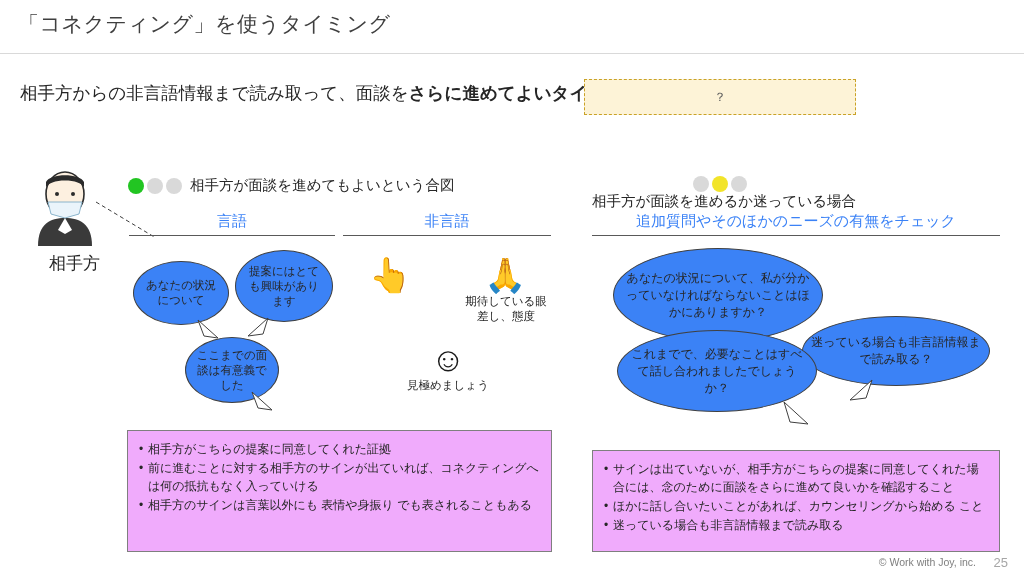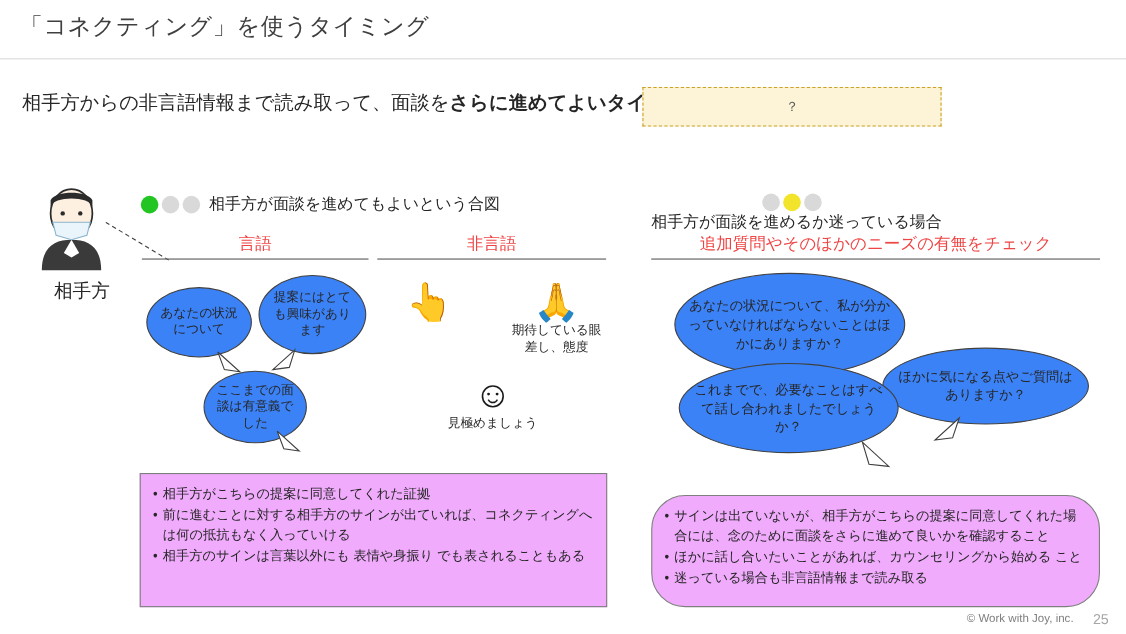--- a/index.html
+++ b/index.html
@@ -112,21 +112,21 @@
     align-items: center;
   }
   #sig-left { left: 128px; top: 176px; }
   #sig-right { left: 592px; top: 176px; flex-direction: column; }
 
   
   .subhead {
     position: absolute;
     font-size: 15px;
     text-align: center;
-    color: #ef4444;
+    color: #3b82f6;
     border-bottom: 1.2px solid #595959;
     padding-bottom: 4px;
   }
   #sub-lang { left: 129px; top: 212px; width: 206px; }
   #sub-nonlang { left: 343px; top: 212px; width: 208px; }
   #sub-right {
     left: 592px; top: 212px; width: 408px;
     border-bottom: 1.2px solid #595959;
   }
   
@@ -165,21 +165,21 @@
     position: absolute;
     border: 1px solid #7f7f7f;
     box-sizing: border-box;
     padding: 9px 11px;
     font-size: 12px;
     line-height: 18px;
     color: #262626;
     background: #f0abfc;
   }
   #box-left { left: 127px; top: 430px; width: 425px; height: 122px; }
-  #box-right { left: 592px; top: 450px; width: 408px; height: 102px; border-radius: 31px; }
+  #box-right { left: 592px; top: 450px; width: 408px; height: 102px; }
   .bulletbox ul {
     margin: 0;
     padding: 0;
     list-style: none;
   }
   .bulletbox li {
     position: relative;
     padding-left: 9px;
     margin-bottom: 1px;
   }
@@ -284,21 +284,21 @@
   <div class="nv-item" style="left:405px; top:340px;">
     <div class="nv-icon">☺</div>
     <div>見極めましょう</div>
   </div>
 
   <div class="bubble big" style="left:613px; top:248px; width:210px; height:94px;">あなたの状況について、私が分かっていなければならないことはほかにありますか？</div>
   <svg style="position:absolute; left:694px; top:332px; width:34px; height:28px;">
     <path d="M26 2 L4 22 L20 20 Z" fill="#fff" stroke="#404040" stroke-width="1"></path>
   </svg>
 
-  <div class="bubble big" style="left:802px; top:316px; width:188px; height:70px;">ほかに気になる点やご質問はありますか？</div>
+  <div class="bubble big" style="left:802px; top:316px; width:188px; height:70px;">迷っている場合も非言語情報まで読み取る？</div>
   <svg style="position:absolute; left:846px; top:378px; width:34px; height:28px;">
     <path d="M26 2 L4 22 L20 20 Z" fill="#fff" stroke="#404040" stroke-width="1"></path>
   </svg>
 
   <div class="bubble big" style="left:617px; top:330px; width:200px; height:82px;">これまでで、必要なことはすべて話し合われましたでしょうか？</div>
   <svg style="position:absolute; left:780px; top:400px; width:34px; height:30px;">
     <path d="M4 2 L28 24 L10 22 Z" fill="#fff" stroke="#404040" stroke-width="1"></path>
   </svg>
 
   <div class="bulletbox" id="box-left">

